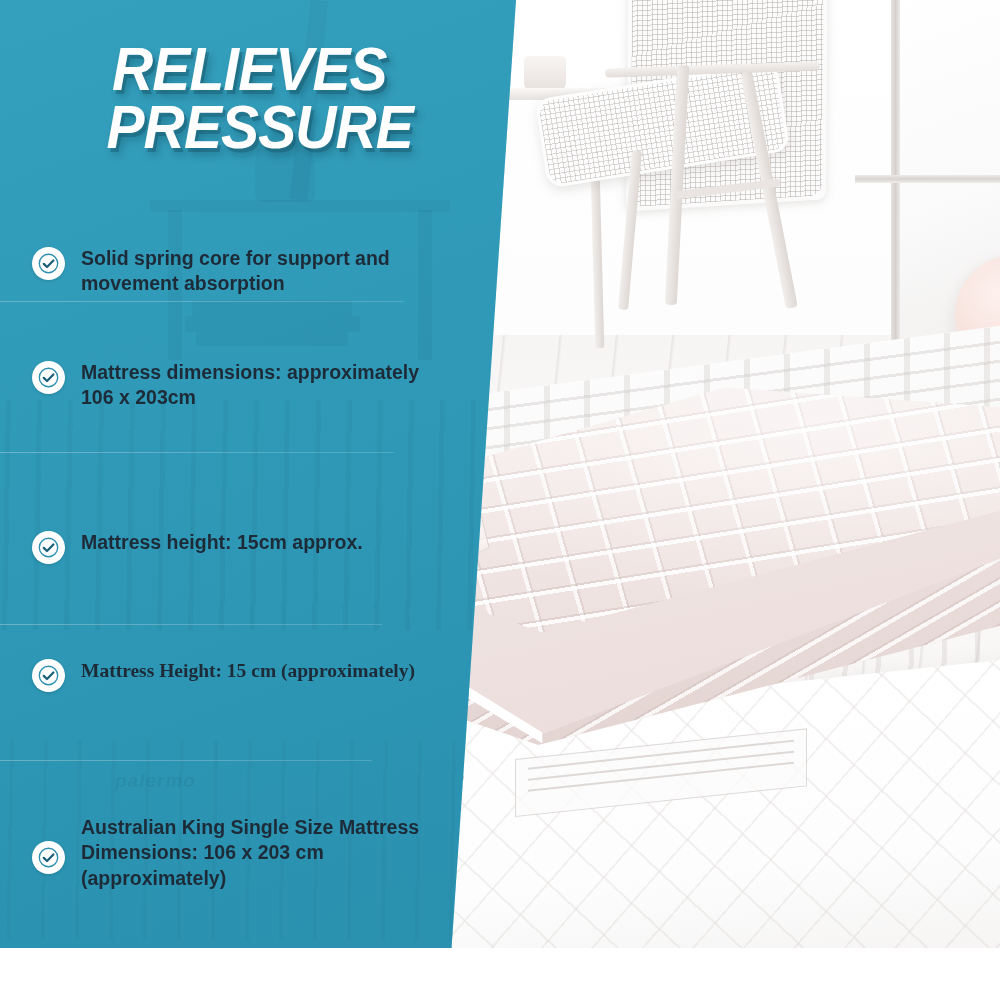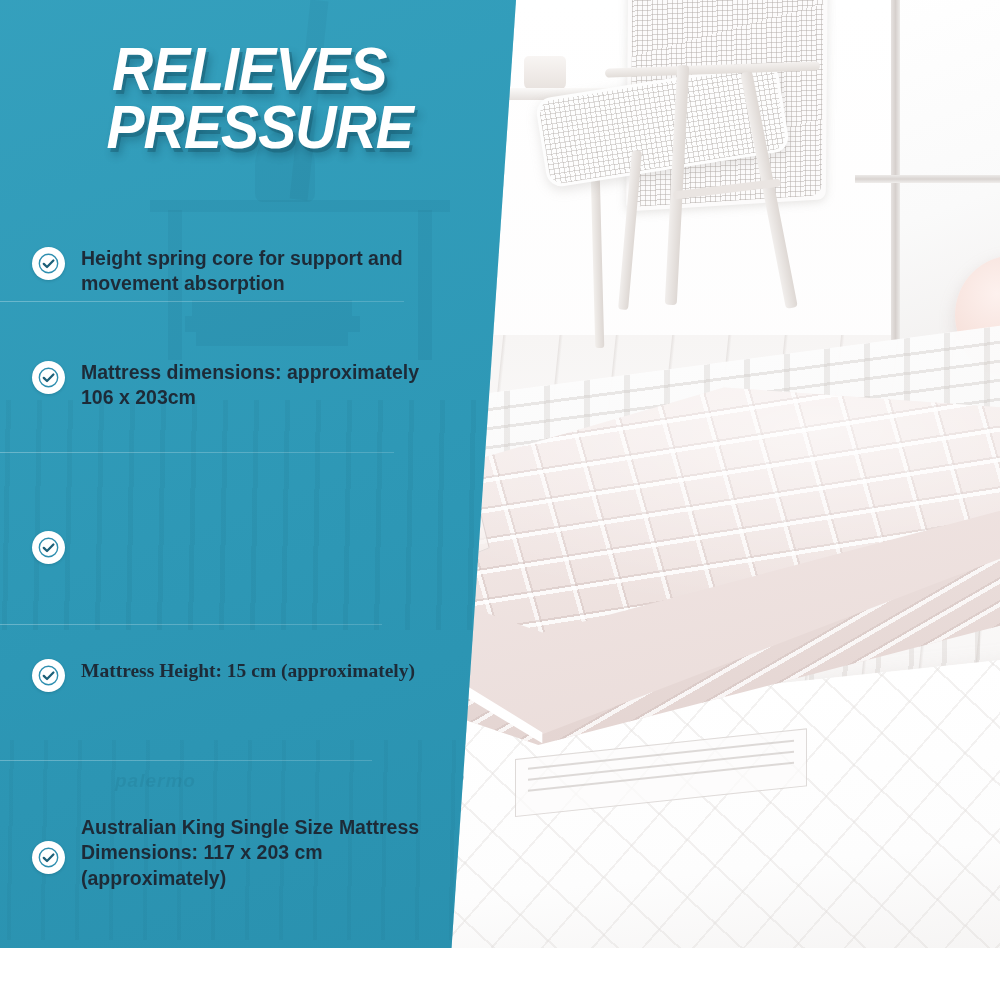--- a/index.html
+++ b/index.html
@@ -376,56 +376,57 @@
 
   <div class="bullets">
 
     <div class="bullet" style="left:32px;top:246px;">
       <span class="mark">
         <svg width="21" height="21" viewBox="0 0 24 24" aria-hidden="true">
           <circle cx="12" cy="12" r="10.5" fill="none" stroke="#2f8fb0" stroke-width="1.6"></circle>
           <path d="M6.6 12.4 L10.3 16 L17.6 8.6" fill="none" stroke="#1c5f78" stroke-width="2.6" stroke-linecap="round" stroke-linejoin="round"></path>
         </svg>
       </span>
-      <span class="txt">Height spring core for support and movement absorption</span>
+      <span class="txt">Solid spring core for support and movement absorption</span>
     </div>
 
     <div class="bullet" style="left:32px;top:360px;justify-content:center;">
       <span class="mark">
         <svg width="21" height="21" viewBox="0 0 24 24" aria-hidden="true">
           <circle cx="12" cy="12" r="10.5" fill="none" stroke="#2f8fb0" stroke-width="1.6"></circle>
           <path d="M6.6 12.4 L10.3 16 L17.6 8.6" fill="none" stroke="#1c5f78" stroke-width="2.6" stroke-linecap="round" stroke-linejoin="round"></path>
         </svg>
       </span>
       <span class="txt">Mattress dimensions: approximately 106 x 203cm</span>
     </div>
 
     <div class="bullet" style="left:32px;top:530px;">
       <span class="mark">
         <svg width="21" height="21" viewBox="0 0 24 24" aria-hidden="true">
           <circle cx="12" cy="12" r="10.5" fill="none" stroke="#2f8fb0" stroke-width="1.6"></circle>
           <path d="M6.6 12.4 L10.3 16 L17.6 8.6" fill="none" stroke="#1c5f78" stroke-width="2.6" stroke-linecap="round" stroke-linejoin="round"></path>
         </svg>
       </span>
+      <span class="txt">Mattress height: 15cm approx.</span>
     </div>
 
     <div class="bullet" style="left:32px;top:658px;font-family:Liberation Serif, serif;">
       <span class="mark">
         <svg width="21" height="21" viewBox="0 0 24 24" aria-hidden="true">
           <circle cx="12" cy="12" r="10.5" fill="none" stroke="#2f8fb0" stroke-width="1.6"></circle>
           <path d="M6.6 12.4 L10.3 16 L17.6 8.6" fill="none" stroke="#1c5f78" stroke-width="2.6" stroke-linecap="round" stroke-linejoin="round"></path>
         </svg>
       </span>
       <span class="txt">Mattress Height: 15 cm (approximately)</span>
     </div>
 
     <div class="bullet" style="left:32px;top:815px;">
       <span class="mark" style="margin-top:26px;">
         <svg width="21" height="21" viewBox="0 0 24 24" aria-hidden="true">
           <circle cx="12" cy="12" r="10.5" fill="none" stroke="#2f8fb0" stroke-width="1.6"></circle>
           <path d="M6.6 12.4 L10.3 16 L17.6 8.6" fill="none" stroke="#1c5f78" stroke-width="2.6" stroke-linecap="round" stroke-linejoin="round"></path>
         </svg>
       </span>
-      <span class="txt">Australian King Single Size Mattress Dimensions: 117 x 203 cm (approximately)</span>
+      <span class="txt">Australian King Single Size Mattress Dimensions: 106 x 203 cm (approximately)</span>
     </div>
 
   </div>
 </div>
 
 </body></html>

